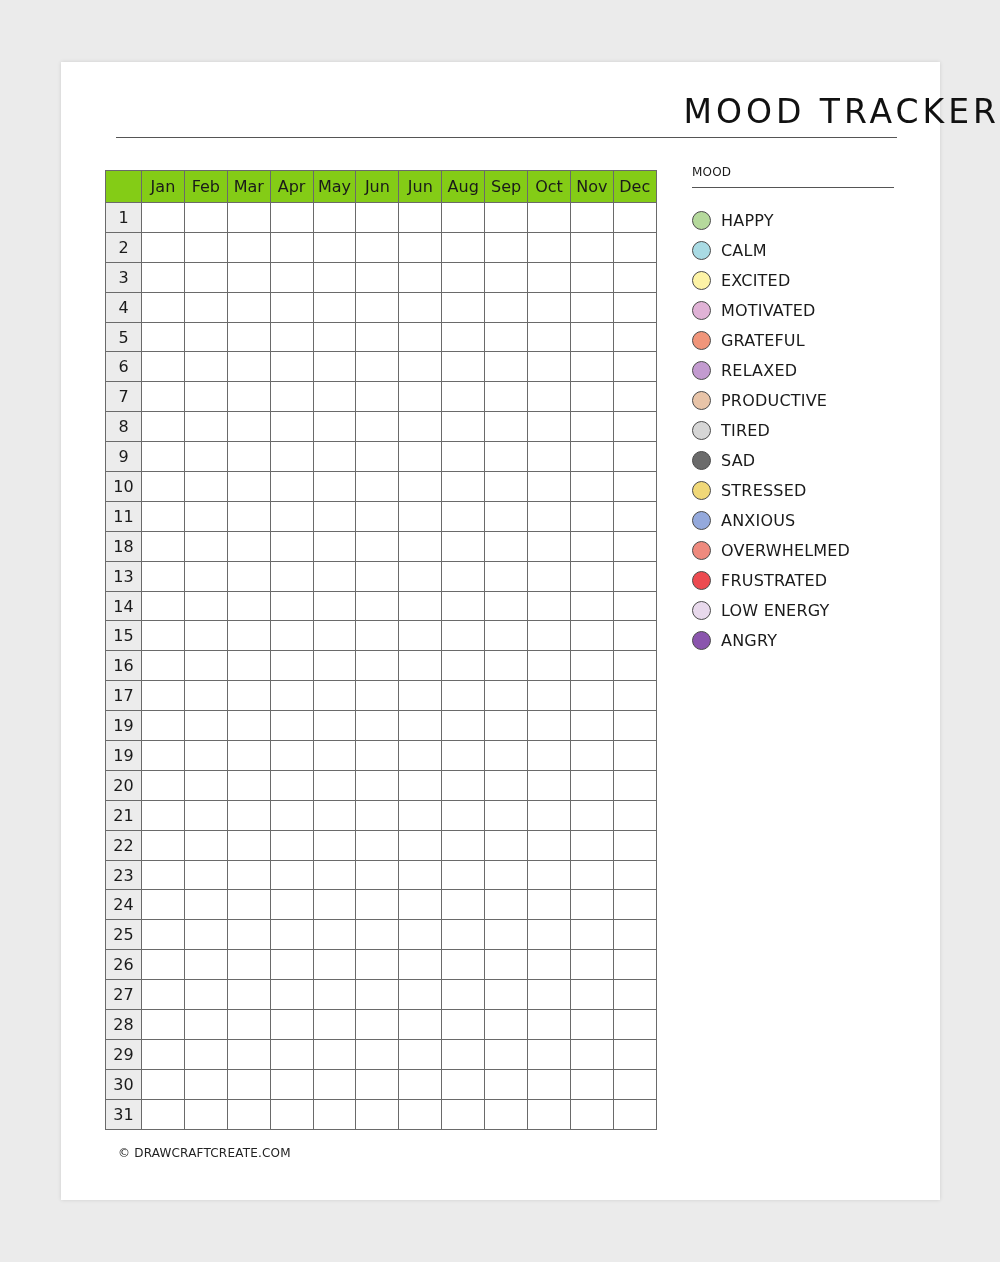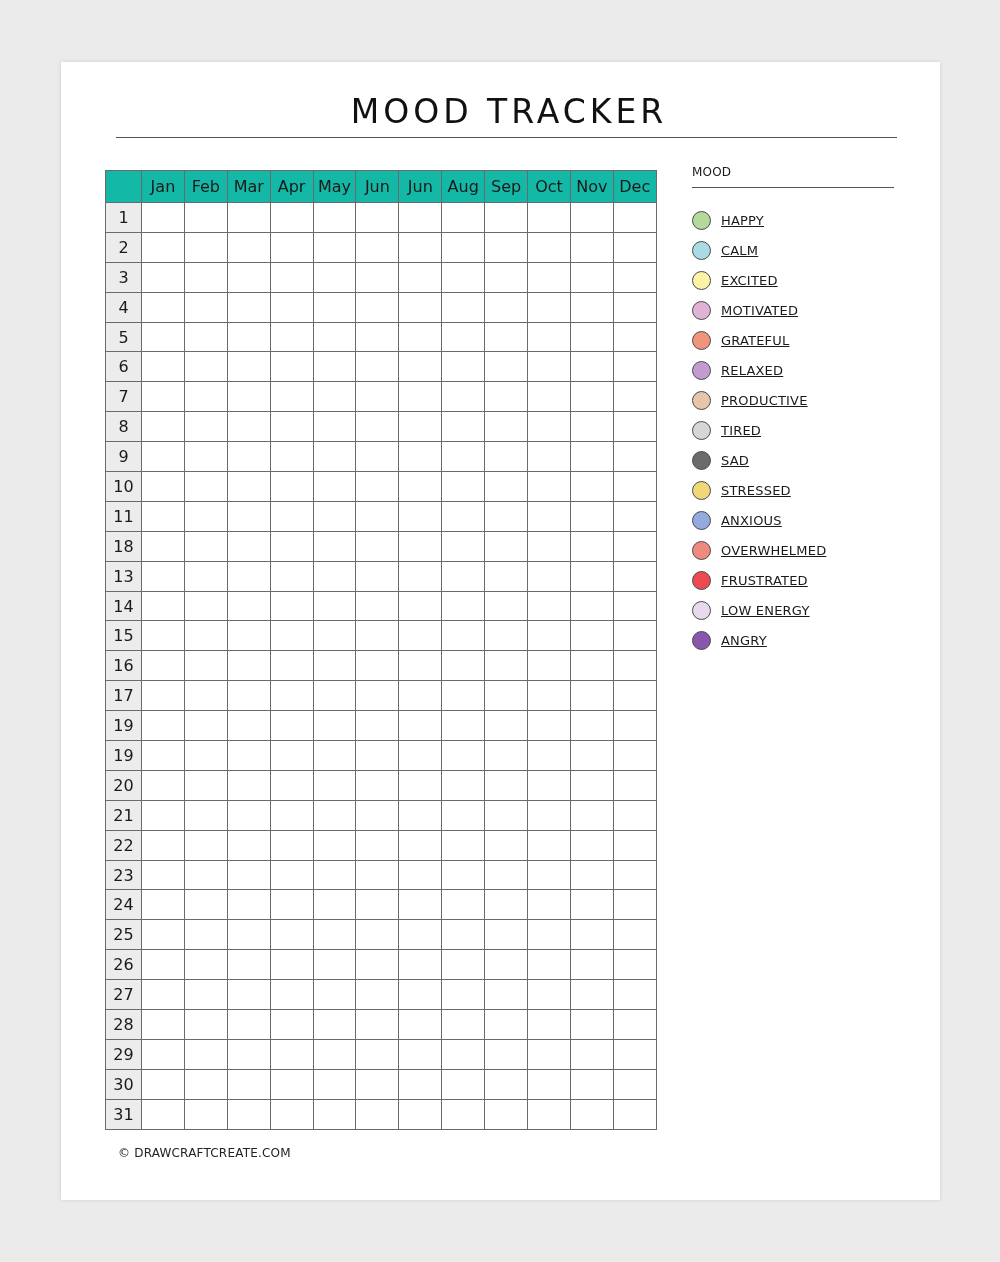--- a/index.html
+++ b/index.html
@@ -14,21 +14,21 @@
   .page {
     position: absolute;
     left: 61px; top: 62px;
     width: 879px; height: 1138px;
     background: #ffffff;
     box-shadow: 0 0 4px rgba(0,0,0,0.12);
   }
   .title {
     position: absolute;
     left: 0; top: 92px; width: 1000px;
-    text-align: center;
+    text-align: right;
     font-size: 33px;
     letter-spacing: 4px;
     font-weight: normal;
     color: #111;
     margin: 0;
     padding-left: 18px;
     box-sizing: border-box;
   }
   .title-rule {
     position: absolute;
@@ -41,21 +41,21 @@
     left: 105px; top: 170px;
     border-collapse: collapse;
     table-layout: fixed;
   }
   table.grid th, table.grid td {
     border: 1px solid #6a6a6a;
     padding: 0;
     box-sizing: border-box;
   }
   table.grid th {
-    background: #14b8a6;
+    background: #84cc16;
     height: 32px;
     font-weight: normal;
     font-size: 16px;
     color: #1a1a1a;
     text-align: center;
     vertical-align: middle;
     margin-top: 32px;
   }
   table.grid td {
     height: 29.9px;
@@ -89,24 +89,23 @@
   }
   .swatch {
     width: 19px; height: 19px;
     border-radius: 50%;
     border: 1.2px solid #4a4a4a;
     box-sizing: border-box;
     margin-right: 10px;
     flex: 0 0 auto;
   }
   .legend-label {
-    font-size: 13px;
+    font-size: 16px;
     color: #1a1a1a;
     letter-spacing: 0.2px;
-    text-decoration: underline;
   }
   .footer {
     position: absolute;
     left: 118px; top: 1146px;
     font-size: 12px;
     color: #222;
     letter-spacing: 0.2px;
   }
 </style>
 </head>

